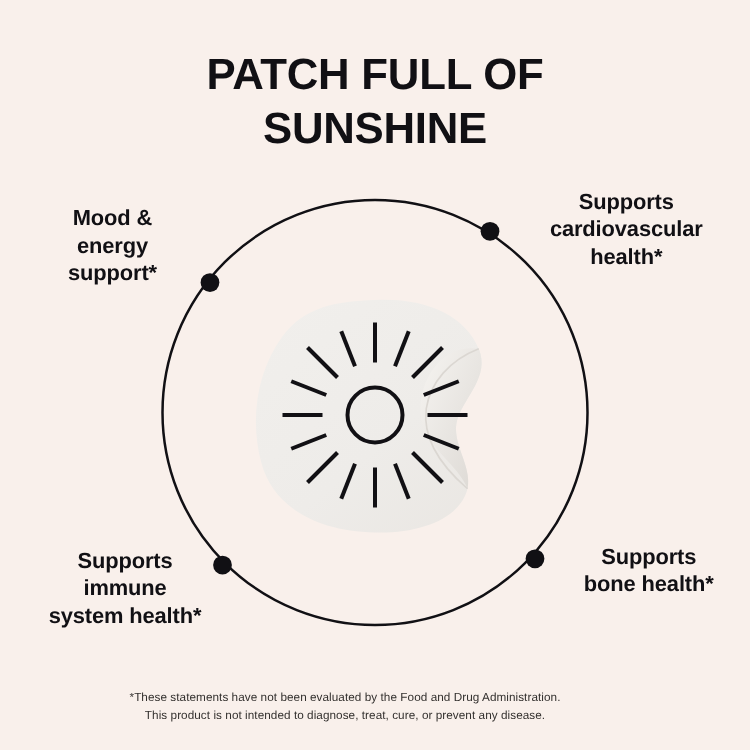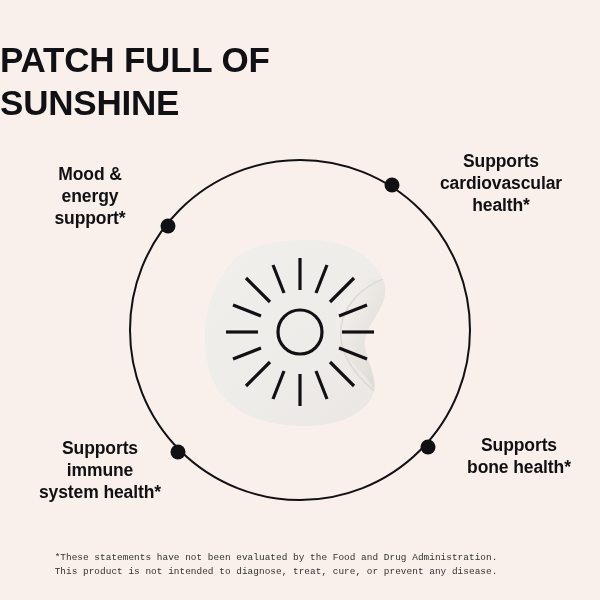--- a/index.html
+++ b/index.html
@@ -19,20 +19,21 @@
     height: 600px;
     background: #f9f0eb;
   }
 
   
   #title {
     position: absolute;
     left: 0;
     top: 38px;
     width: 600px;
+    text-align: center;
     font-size: 35px;
     line-height: 43px;
     font-weight: 700;
     letter-spacing: -0.2px;
     color: #111014;
     white-space: pre-line;
     font-stretch: condensed;
   }
 
   
@@ -85,21 +86,20 @@
     left: 0;
     top: 551px;
     width: 552px;
     text-align: center;
     font-size: 9.4px;
     line-height: 14px;
     font-weight: 400;
     color: #33302e;
     white-space: pre-line;
     letter-spacing: 0.05px;
-    font-family: Liberation Mono, monospace;
   }
 </style>
 </head>
 <body>
 
 <div id="stage">
 
   <div id="title">PATCH FULL OF
 SUNSHINE</div>
 

